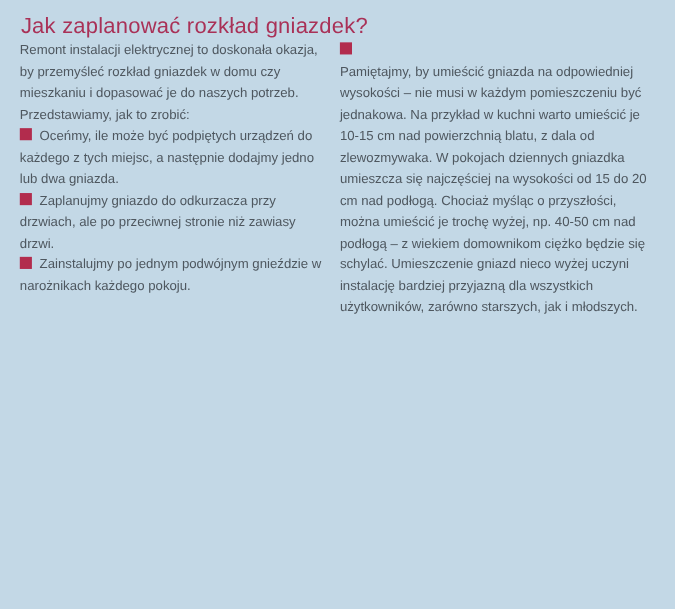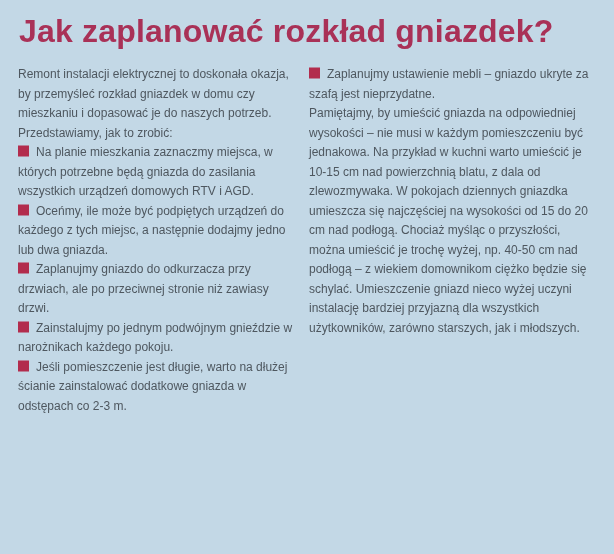--- a/index.html
+++ b/index.html
@@ -16,24 +16,23 @@
     color:var(--body-text);
     overflow:hidden;
   }
   .panel{
     width:614px;height:554px;
     background:var(--background);
     padding:13px 16px 10px 19px;
   }
   .title{
     color:var(--title);
-    font-size:32px;
-    font-weight:bold;
+    font-size:20px;
+    font-weight:normal;
     letter-spacing:0.2px;
-    margin-bottom:15px;
   }
   .columns{
     display:flex;
     justify-content:space-between;
     margin-left:-1px;
   }
   .col{
     width:281px;
     font-size:12px;
     line-height:19.5px;
@@ -51,26 +50,24 @@
 </head>
 <body>
 
 <div class="panel">
   <h1 class="title">Jak zaplanować rozkład gniazdek?</h1>
 
   <div class="columns">
 
     <div class="col left">
       <p>Remont instalacji elektrycznej to doskonała okazja, by przemyśleć rozkład gniazdek w domu czy mieszkaniu i dopasować je do naszych potrzeb. Przedstawiamy, jak to zrobić:</p>
-      <p><span class="bullet-square"></span><span>Na planie mieszkania zaznaczmy miejsca, w których potrzebne będą gniazda do zasilania wszystkich urządzeń domowych RTV i AGD.</span></p>
       <p><span class="bullet-square"></span><span>Oceńmy, ile może być podpiętych urządzeń do każdego z tych miejsc, a następnie dodajmy jedno lub dwa gniazda.</span></p>
       <p><span class="bullet-square"></span><span>Zaplanujmy gniazdo do odkurzacza przy drzwiach, ale po przeciwnej stronie niż zawiasy drzwi.</span></p>
       <p><span class="bullet-square"></span><span>Zainstalujmy po jednym podwójnym gnieździe w narożnikach każdego pokoju.</span></p>
-      <p><span class="bullet-square"></span><span>Jeśli pomieszczenie jest długie, warto na dłużej ścianie zainstalować dodatkowe gniazda w odstępach co 2-3 m.</span></p>
     </div>
 
     <div class="col right">
-      <p><span class="bullet-square"></span><span>Zaplanujmy ustawienie mebli – gniazdo ukryte za szafą jest nieprzydatne.</span></p>
+      <p><span class="bullet-square"></span></p>
       <p>Pamiętajmy, by umieścić gniazda na odpowiedniej wysokości – nie musi w każdym pomieszczeniu być jednakowa. Na przykład w kuchni warto umieścić je 10-15 cm nad powierzchnią blatu, z dala od zlewozmywaka. W pokojach dziennych gniazdka umieszcza się najczęściej na wysokości od 15 do 20 cm nad podłogą. Chociaż myśląc o przyszłości, można umieścić je trochę wyżej, np. 40-50 cm nad podłogą – z wiekiem domownikom ciężko będzie się schylać. Umieszczenie gniazd nieco wyżej uczyni instalację bardziej przyjazną dla wszystkich użytkowników, zarówno starszych, jak i młodszych.</p>
     </div>
 
   </div>
 </div>
 
 </body></html>

